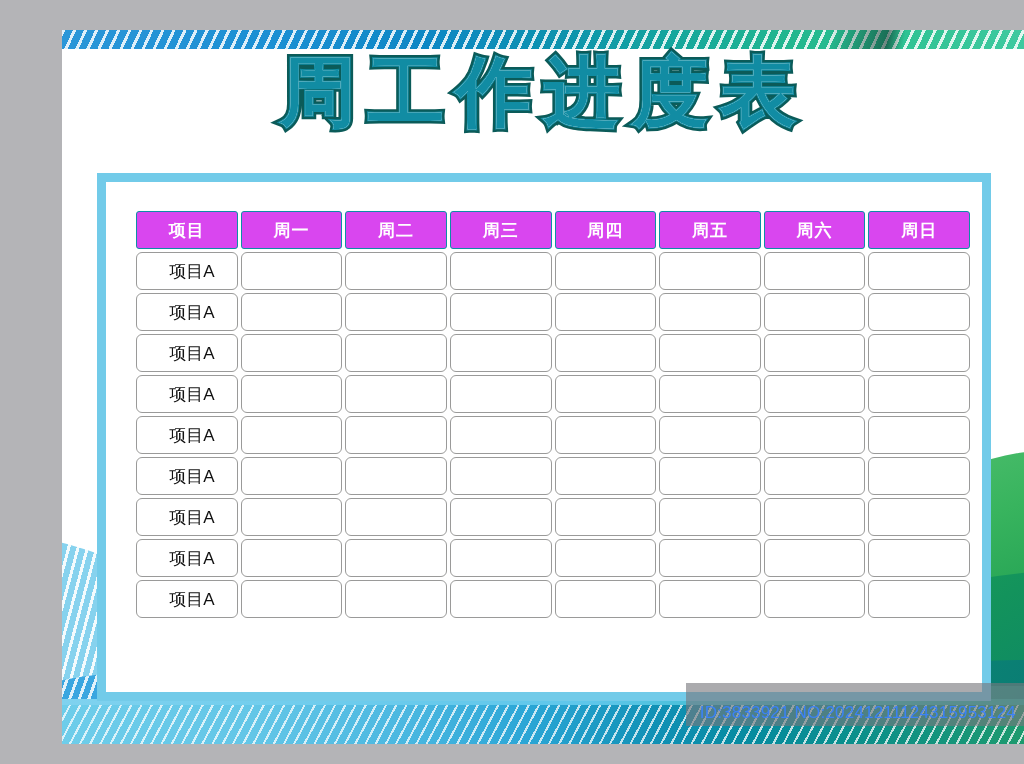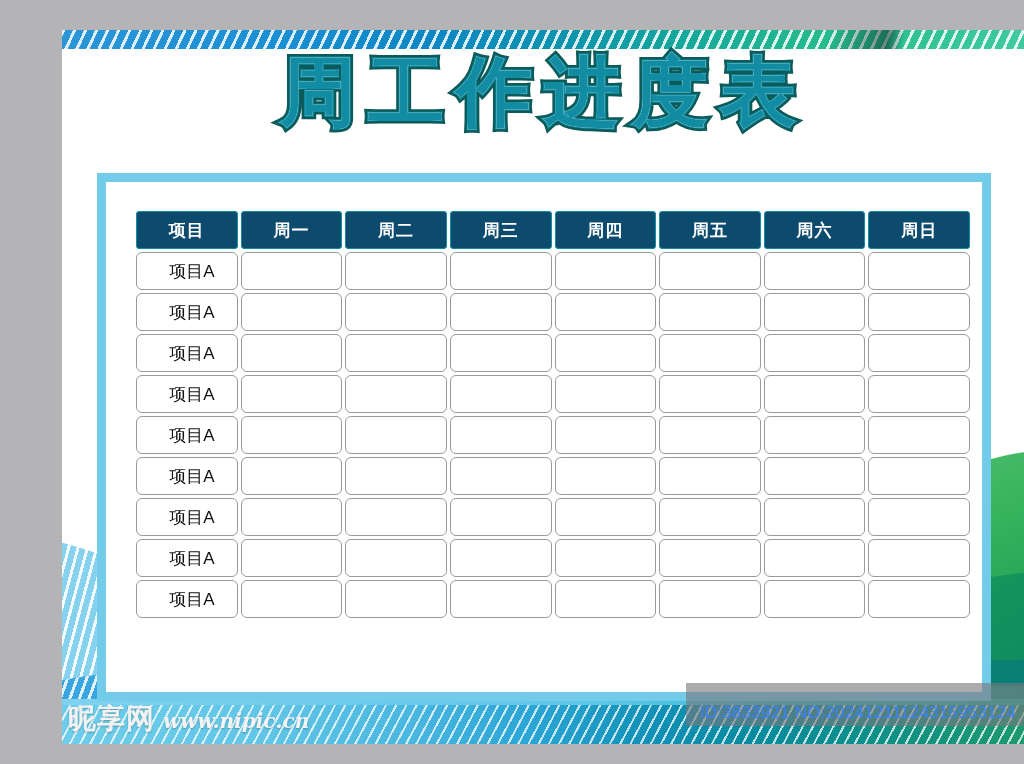--- a/index.html
+++ b/index.html
@@ -183,21 +183,21 @@
     width: 840px;
   }
   table {
     width: 840px;
     border-collapse: separate;
     border-spacing: 3px 3px;
     table-layout: fixed;
   }
   th {
     height: 38px;
-    background: #0c4a6e;
+    background: #d946ef;
     color: #ffffff;
     font-size: 17px;
     font-weight: bold;
     border-radius: 3px;
     border: 1px solid #0d8ea6;
     text-align: center;
     letter-spacing: 1px;
   }
   td {
     height: 38px;
@@ -376,20 +376,16 @@
               <td class="blank-cell"></td>
               <td class="blank-cell"></td>
               <td class="blank-cell"></td>
               <td class="blank-cell"></td>
             </tr>
           </tbody>
       </table>
     </div>
   </div>
 
-  <div id="logo">
-    <span id="logo-cn">昵享网</span>
-    <span id="logo-url">www.nipic.cn</span>
-  </div>
   <div id="id-strip">ID:3833921 NO:20241211124315953124</div>
 
 <div id="title-face">周工作进度表</div>
   </div>
 
 </body></html>

